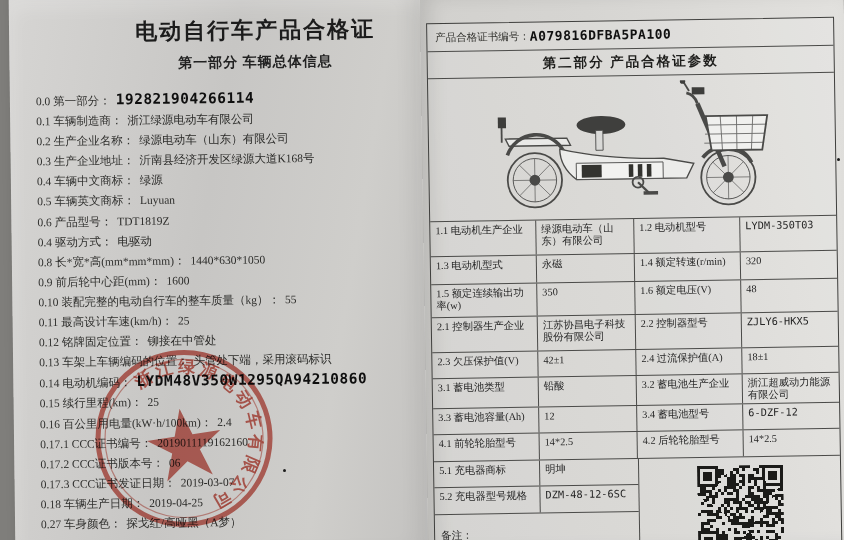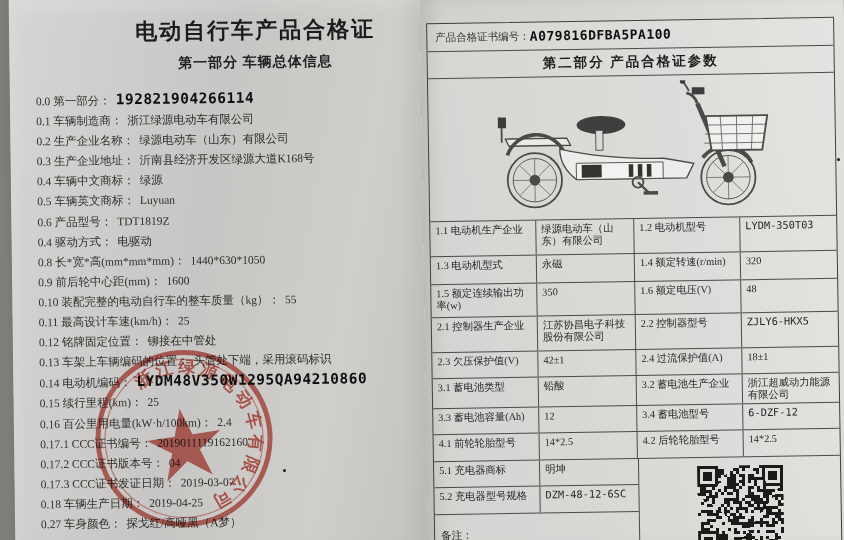--- a/index.html
+++ b/index.html
@@ -93,21 +93,21 @@
     <div class="item"><span class="lab">0.8 长*宽*高(mm*mm*mm)：</span><span class="val">1440*630*1050</span></div>
     <div class="item"><span class="lab">0.9 前后轮中心距(mm)：</span><span class="val">1600</span></div>
     <div class="item"><span class="lab">0.10 装配完整的电动自行车的整车质量（kg）：</span><span class="val">55</span></div>
     <div class="item"><span class="lab">0.11 最高设计车速(km/h)：</span><span class="val">25</span></div>
     <div class="item"><span class="lab">0.12 铭牌固定位置：</span><span class="val">铆接在中管处</span></div>
     <div class="item"><span class="lab">0.13 车架上车辆编码的位置：</span><span class="val">头管处下端，采用滚码标识</span></div>
     <div class="item"><span class="lab">0.14 电动机编码：</span><span class="val big">LYDM48V350W1295QA94210860</span></div>
     <div class="item"><span class="lab">0.15 续行里程(km)：</span><span class="val">25</span></div>
     <div class="item"><span class="lab">0.16 百公里用电量(kW·h/100km)：</span><span class="val">2.4</span></div>
     <div class="item"><span class="lab">0.17.1 CCC证书编号：</span><span class="val">2019011119162160</span></div>
-    <div class="item"><span class="lab">0.17.2 CCC证书版本号：</span><span class="val">04</span></div>
+    <div class="item"><span class="lab">0.17.2 CCC证书版本号：</span><span class="val">06</span></div>
     <div class="item"><span class="lab">0.17.3 CCC证书发证日期：</span><span class="val">2019-03-07</span></div>
     <div class="item"><span class="lab">0.18 车辆生产日期：</span><span class="val">2019-04-25</span></div>
     <div class="item"><span class="lab">0.27 车身颜色：</span><span class="val">探戈红/高哑黑（A梦）</span></div>
   </div>
 
   <svg class="stamp" viewBox="0 0 212 212">
     <circle cx="106" cy="106" r="86" fill="none" stroke="#bf3527" stroke-width="5" opacity=".8"></circle>
     <circle cx="106" cy="106" r="79" fill="none" stroke="#bf3527" stroke-width="1.2" opacity=".55"></circle>
     <path id="sealArc" d="M 106,172 A 66,66 0 1 1 106.01,172" fill="none" transform="rotate(118 106 106)"></path>
     <text fill="#bf3527" font-size="17" font-weight="bold" letter-spacing="4" opacity=".85">

